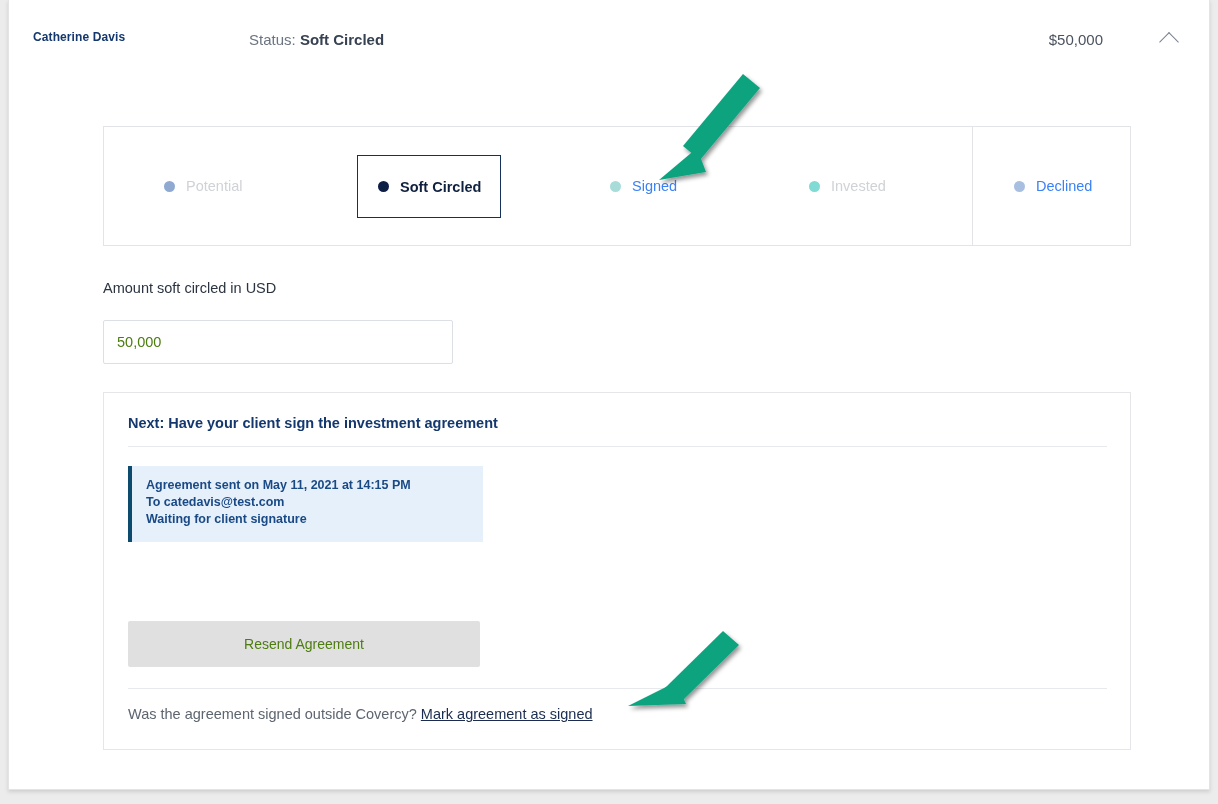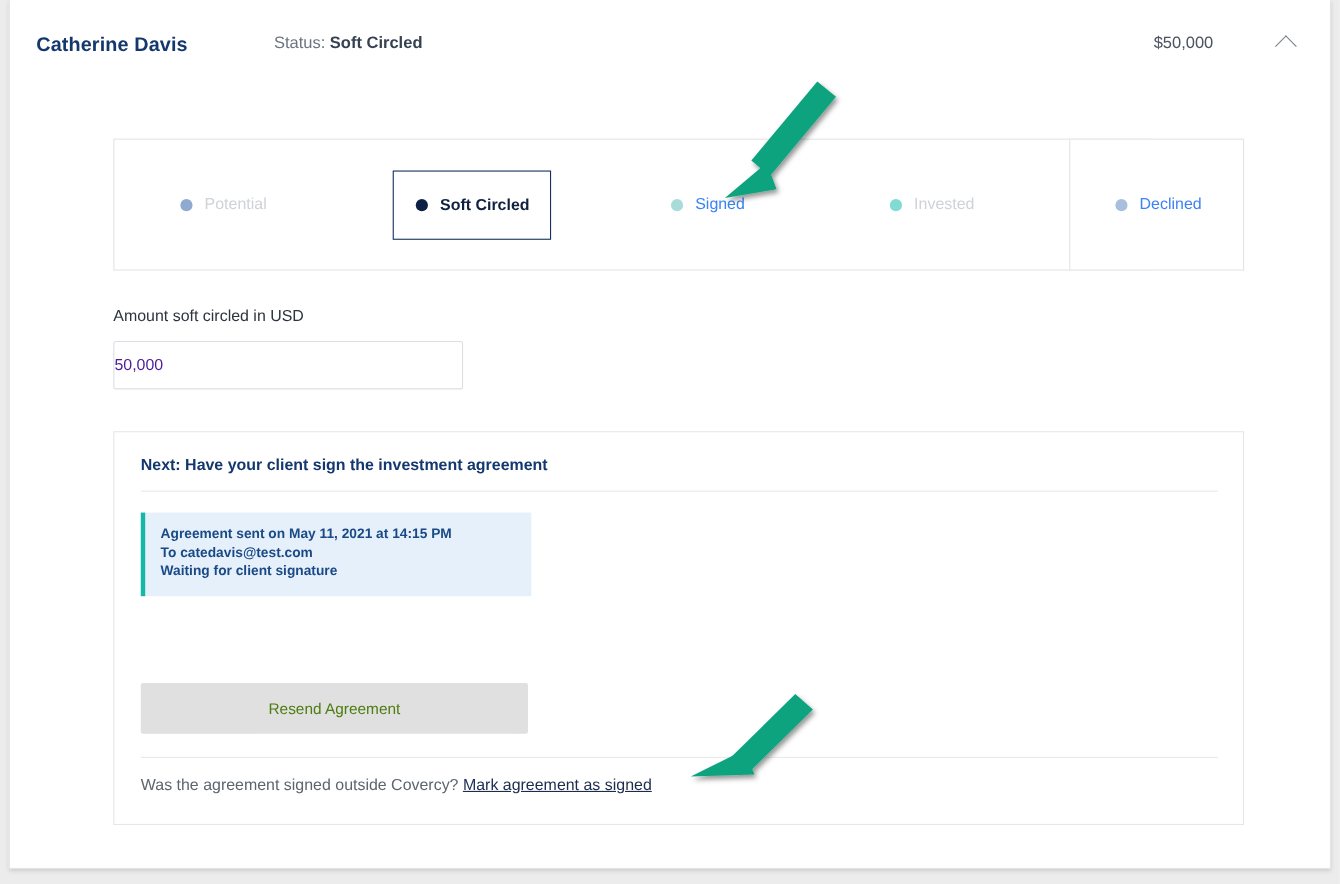--- a/index.html
+++ b/index.html
@@ -31,21 +31,21 @@
 
   
   .card-header {
     position: relative;
     height: 82px;
   }
   .investor-name {
     position: absolute;
     left: 24px;
     top: 30px;
-    font-size: 18px;
+    font-size: 12px;
     font-weight: bold;
     color: #14386e;
     letter-spacing: .1px;
   }
   .status-line {
     position: absolute;
     left: 220px;
     top: 31px;
     font-size: 15px;
     color: #6b7480;
@@ -152,30 +152,30 @@
 
   
   .amount-block {
     position: absolute;
     left: 94px;
     top: 280px;
   }
   .amount-label {
     font-size: 14.5px;
     color: #2b3440;
-    margin-bottom: 14px;
+    margin-bottom: 24px;
   }
   .amount-input {
-    width: 318px;
+    width: 350px;
     height: 44px;
     border: 1px solid #dcdfe3;
     box-sizing: border-box;
     font-size: 14.5px;
-    color: #4c1d95;
-    padding: 0 0;
+    color: #4d7c0f;
+    padding: 0 13px;
     font-family: "Liberation Sans", sans-serif;
     background: #fff;
     border-radius: 2px;
   }
 
   
   .next-panel {
     position: absolute;
     left: 94px;
     top: 392px;
@@ -201,21 +201,21 @@
     height: 1px;
     background: #e7e9ec;
   }
   .info-box {
     position: absolute;
     left: 24px;
     top: 73px;
     width: 355px;
     height: 76px;
     background: #e6f0fb;
-    border-left: 4px solid #14b8a6;
+    border-left: 4px solid #0c4a6e;
     box-sizing: border-box;
     padding: 11px 0 0 14px;
   }
   .info-box .info-line {
     font-size: 12.5px;
     color: #1a4a86;
     font-weight: bold;
     line-height: 17px;
   }
 

